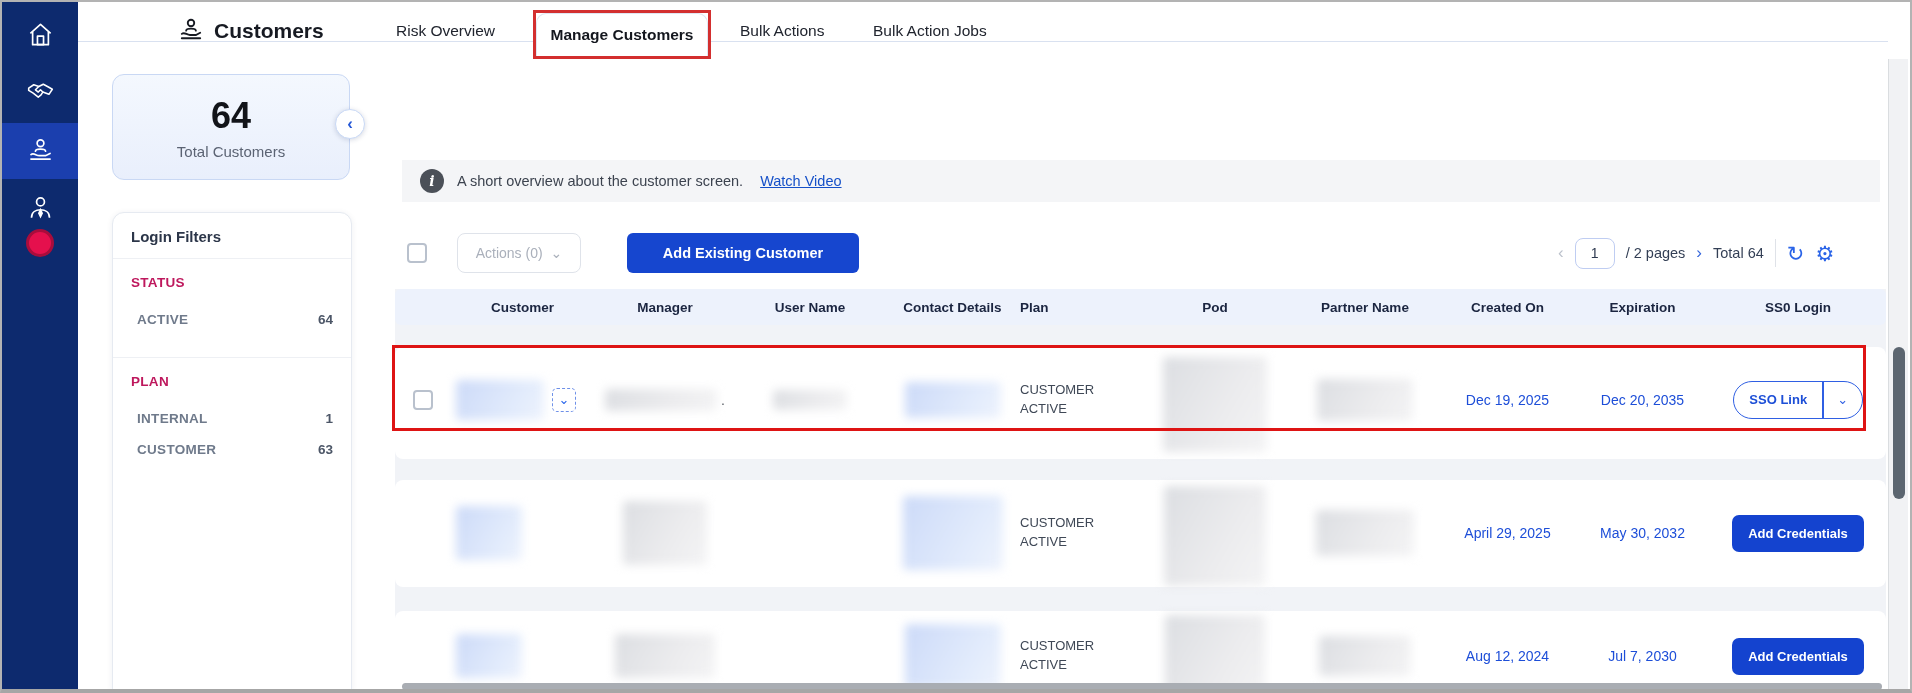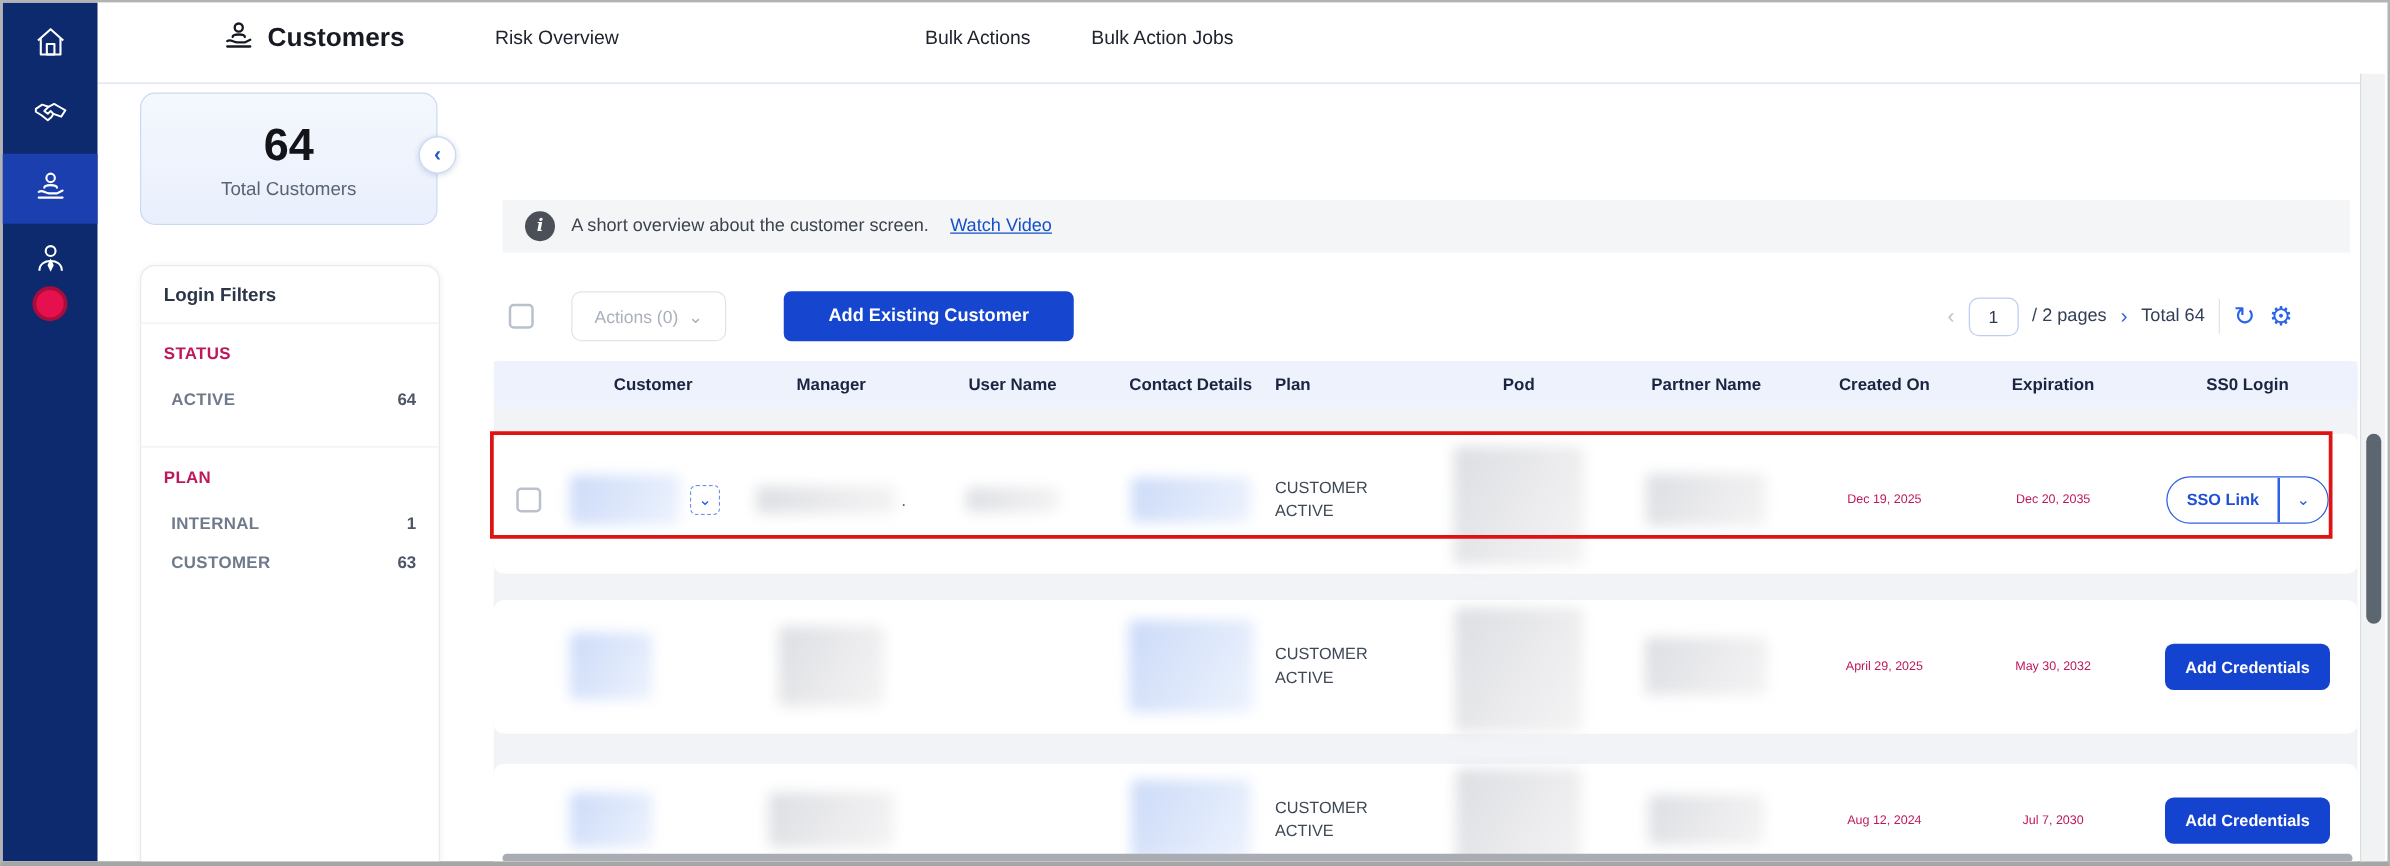--- a/index.html
+++ b/index.html
@@ -9,21 +9,21 @@
 
   
   .rail { position:absolute; left:0; top:0; width:76px; height:100%; background:#0d2a6e; z-index:30; }
   .rail-item { position:absolute; left:0; width:76px; height:56px; display:flex; align-items:center; justify-content:center; cursor:pointer; }
   .rail-item svg { width:27px; height:27px; }
   .rail-item.active { background:#1b3fae; }
   .rec-dot { position:absolute; left:24px; top:227px; width:28px; height:28px; border-radius:50%;
              background:#e5104d; border:3px solid #a80d3c; }
 
   
-  .topbar { position:absolute; left:76px; top:0; width:1810px; height:65px; background:#fff;
+  .topbar { position:absolute; left:76px; top:0; width:1810px; height:40px; background:#fff;
             border-bottom:1px solid #d9e1f0; z-index:10; }
   .title-wrap { position:absolute; left:100px; top:0; height:57px; display:flex; align-items:center; gap:10px; }
   .title-wrap svg { width:26px; height:26px; }
   .page-title { font-size:21px; font-weight:700; color:#171a22; }
   .tab { position:absolute; top:0; height:57px; display:flex; align-items:center; font-size:15.5px; color:#20242e; cursor:pointer; }
   .tab-risk { left:318px; }
   .tab-bulk { left:662px; }
   .tab-jobs { left:795px; }
   .tab-active-annot { position:absolute; left:455px; top:8px; width:178px; height:49px;
                       border:3px solid #d32f2f; z-index:12; }
@@ -102,21 +102,21 @@
   .row1 { top:345px; height:112px; }
   .row2 { top:478px; height:107px; }
   .row3 { top:609px; height:90px; }
   .row-grid { align-items:center; }
   .row1 .row-grid { height:84px; }
   .row2 .row-grid { height:76px; }
   .row3 .row-grid { height:72px; }
   .cell { display:flex; align-items:center; justify-content:center; }
   .cell.left { justify-content:flex-start; }
   .plan-cell { font-size:13px; color:#3f4856; line-height:1.45; text-align:left; }
-  .date-cell { font-size:10px; color:#be185d; text-align:center; }
+  .date-cell { font-size:14px; color:#1d4ed8; text-align:center; }
   .annot-row { position:absolute; left:390px; top:343px; width:1474px; height:86px;
                border:3px solid #de1414; z-index:4; pointer-events:none; }
 
   
   .blur { filter:blur(5px); border-radius:4px; }
   .blur.blue { background:linear-gradient(120deg,#ccdaf8,#e3ecfc 70%,#eef3fd); }
   .blur.grey { background:linear-gradient(120deg,#dcdee2,#ececee 60%,#f4f4f5); }
 
   .expand-box { width:24px; height:24px; border:1.5px dashed #6d8fe8; border-radius:5px; background:#fff;
                 color:#2563eb; font-size:13px; display:flex; align-items:center; justify-content:center;
@@ -188,20 +188,23 @@
         <svg viewBox="0 0 24 24" fill="none" stroke="#171a22" stroke-width="1.7" stroke-linecap="round" width="26" height="26">
           <circle cx="12" cy="6.5" r="3"></circle>
             <path d="M7.5 13.5 C7.5 11 16.5 11 16.5 13.5"></path>
           <path d="M3.5 16.5 C6 14.5 8 17.5 11 17.5 L16.5 17.5 L20.5 15.5"></path>
             <path d="M3.5 20.5 L20.5 20.5"></path>
         </svg>
       </span>
       <h1 class="page-title">Customers</h1>
     </div>
     <div class="tab tab-risk">Risk Overview</div>
+    <div class="tab-active-annot">
+      <div class="tab-active">Manage Customers</div>
+    </div>
     <div class="tab tab-bulk">Bulk Actions</div>
     <div class="tab tab-jobs">Bulk Action Jobs</div>
   </header>
 
   <section class="total-card">
     <div class="total-count">64</div>
     <div class="total-label">Total Customers</div>
   </section>
   <div class="collapse-btn">
     <span>‹</span>

